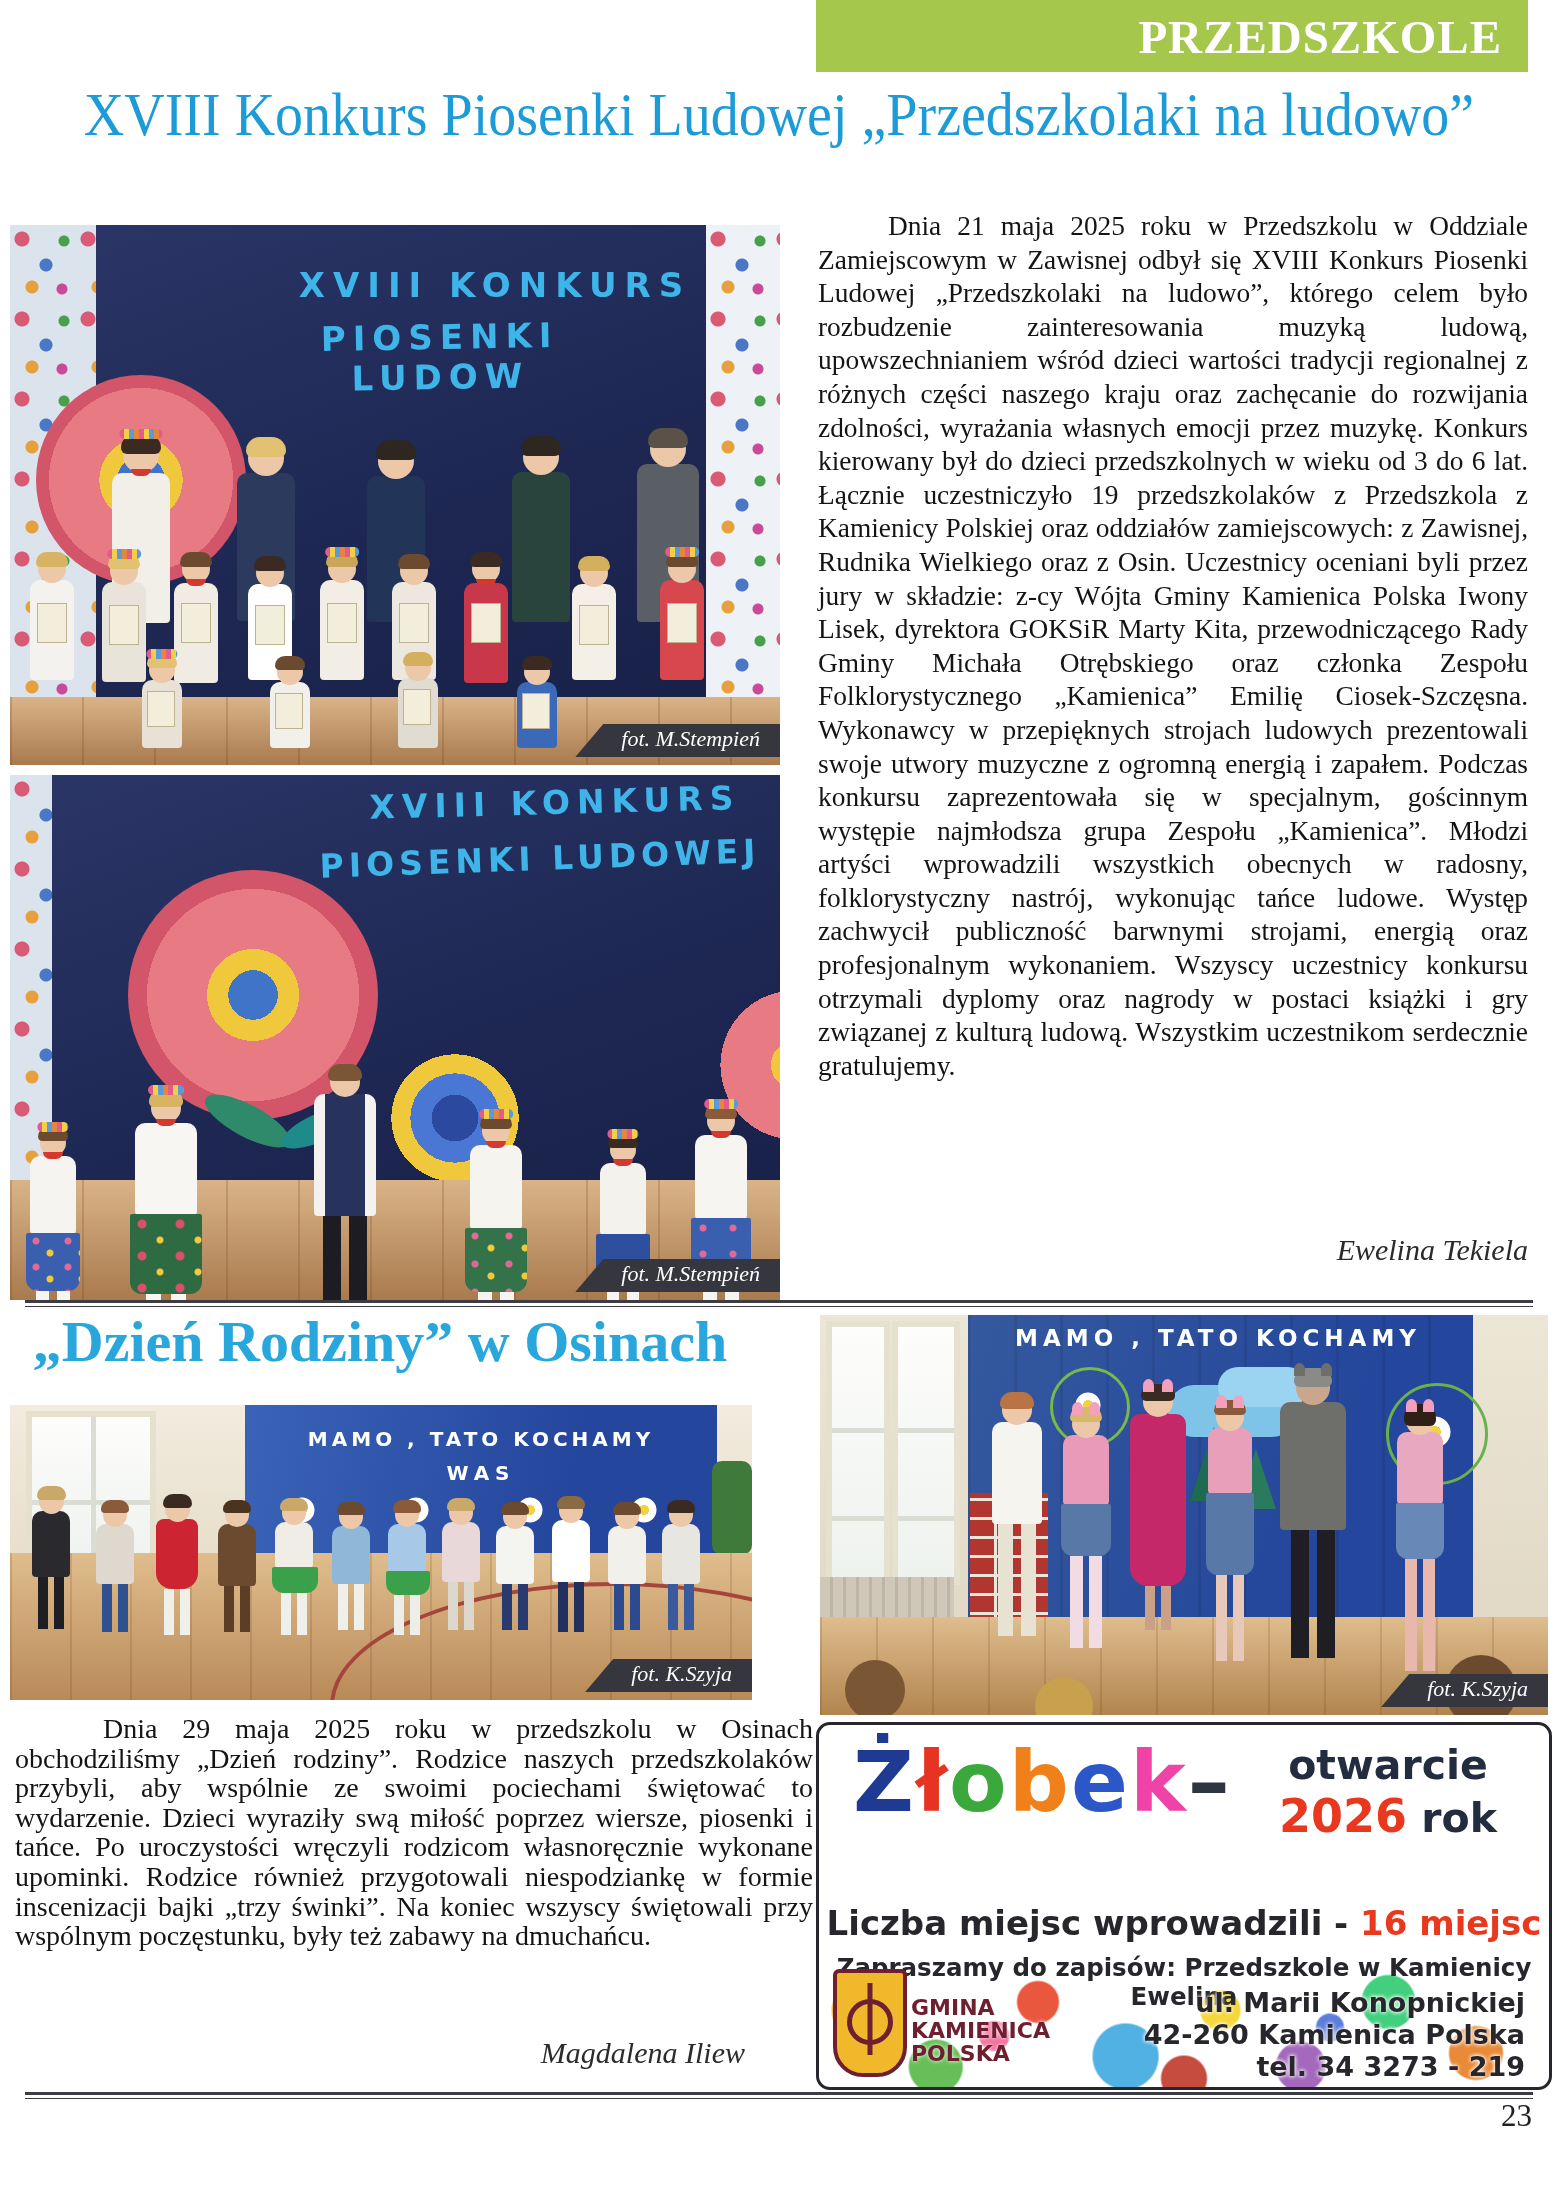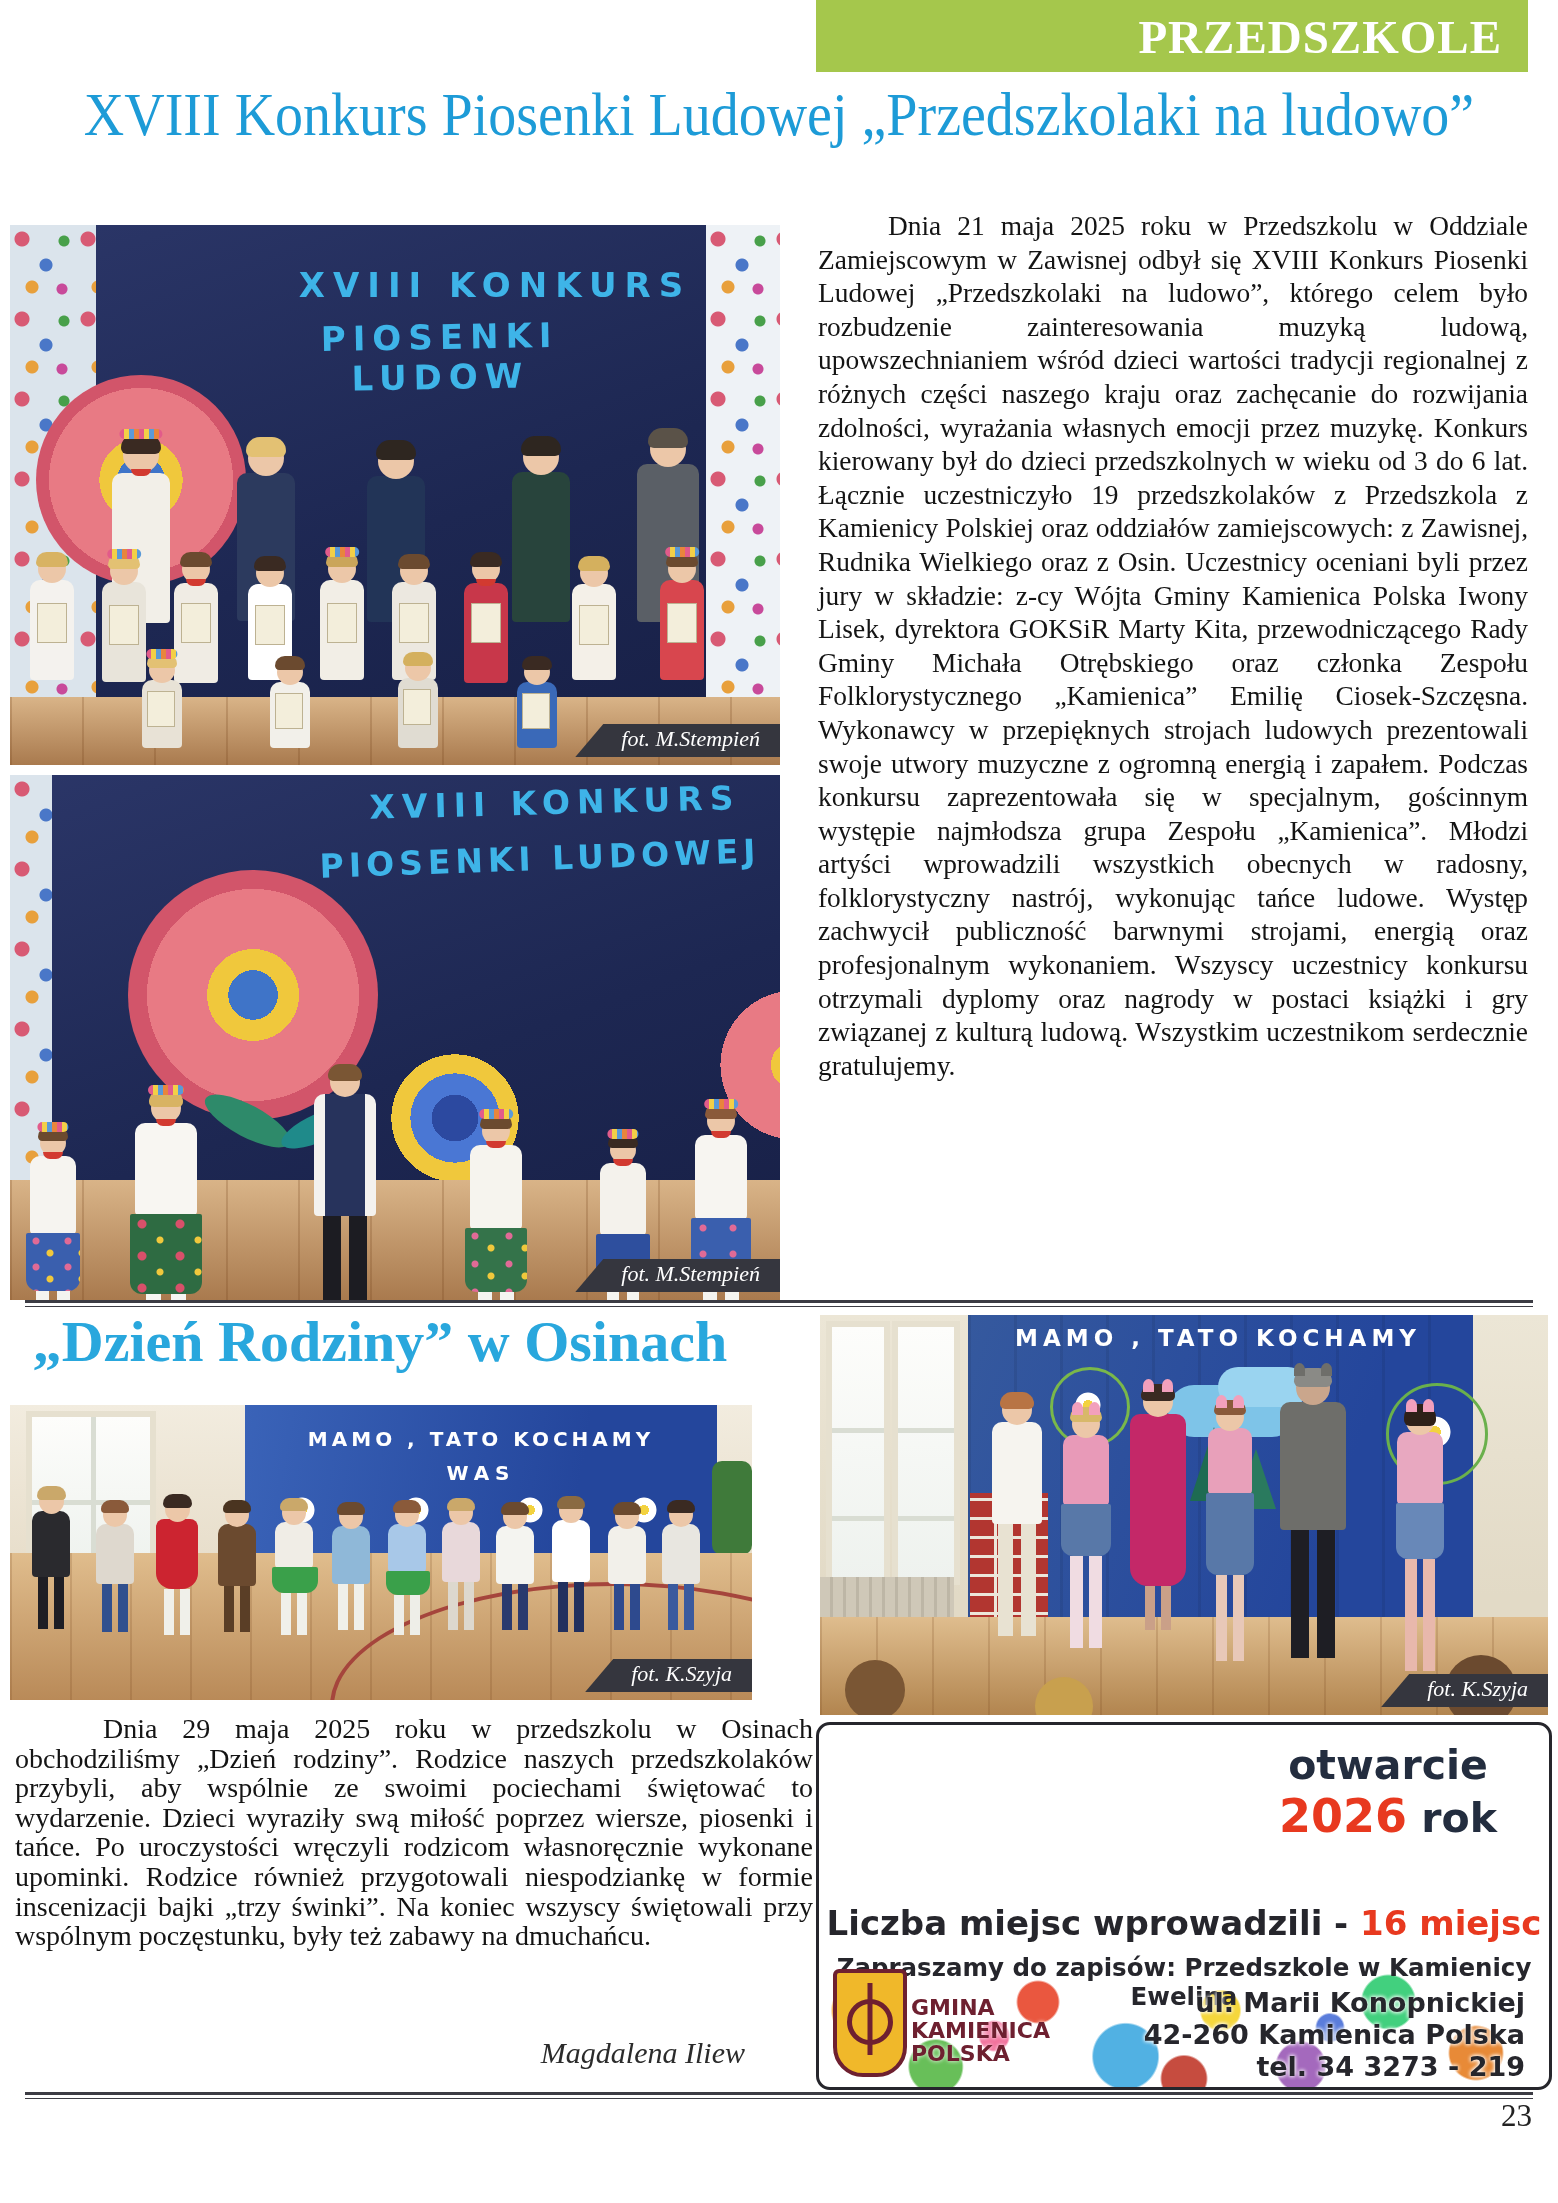--- a/index.html
+++ b/index.html
@@ -321,20 +321,21 @@
           <i class="b" style="width:52px;height:84px;background:#f7f5f1"></i>
           <i class="s" style="width:60px;height:62px;background:radial-gradient(circle at 12px 10px,#e06a96 0 3px,rgba(0,0,0,0) 4px),#3a5fae;background-size:30px 26px"></i>
           <i class="lg" style="width:36px;height:48px;background:linear-gradient(90deg,#f4f4f0 0 38%,rgba(0,0,0,0) 38% 62%,#f4f4f0 62%)"></i>
         </span>
     </div>
 
     <span class="cap">fot. M.Stempień</span>
   </div>
 
   <div class="art" style="left:818px;top:210px;width:710px;font-size:27.4px;line-height:33.6px;text-indent:70px;">Dnia 21 maja 2025 roku w Przedszkolu w Oddziale Zamiejscowym w Zawisnej odbył się XVIII Konkurs Piosenki Ludowej „Przedszkolaki na ludowo”, którego celem było rozbudzenie zainteresowania muzyką ludową, upowszechnianiem wśród dzieci wartości tradycji regionalnej z różnych części naszego kraju oraz zachęcanie do rozwijania zdolności, wyrażania własnych emocji przez muzykę.  Konkurs kierowany był do dzieci przedszkolnych w wieku od 3 do 6 lat. Łącznie uczestniczyło 19 przedszkolaków z Przedszkola z Kamienicy Polskiej oraz oddziałów zamiejscowych: z Zawisnej, Rudnika Wielkiego oraz z Osin. Uczestnicy oceniani byli przez jury w składzie: z-cy Wójta Gminy Kamienica Polska  Iwony Lisek, dyrektora GOKSiR Marty Kita, przewodniczącego Rady Gminy Michała Otrębskiego oraz członka Zespołu Folklorystycznego „Kamienica” Emilię Ciosek-Szczęsna. Wykonawcy w przepięknych strojach ludowych prezentowali swoje utwory muzyczne z ogromną energią i zapałem. Podczas konkursu  zaprezentowała się w specjalnym, gościnnym występie najmłodsza grupa Zespołu „Kamienica”. Młodzi artyści wprowadzili wszystkich obecnych w radosny, folklorystyczny nastrój, wykonując tańce ludowe. Występ zachwycił publiczność barwnymi strojami, energią oraz profesjonalnym wykonaniem. Wszyscy uczestnicy konkursu otrzymali dyplomy oraz nagrody w postaci książki i  gry związanej z kulturą ludową. Wszystkim uczestnikom serdecznie gratulujemy.</div>
+  <div class="author" style="left:828px;top:1233px;width:700px;padding-right:12px;">Ewelina Tekiela</div>
 
   <div class="rule" style="left:25px;top:1300px;width:1508px;"></div>
 
   <div class="title2">„Dzień Rodziny” w Osinach</div>
 
   <div class="photo" style="left:10px;top:1405px;width:742px;height:295px;background:linear-gradient(180deg,#f2ecdf,#e6dcc8 60%,#ddd2ba);">
     <span class="win" style="left:16px;top:6px;width:118px;height:150px;">
         <i style="left:50%;top:0;bottom:0;width:5px;"></i>
         <i style="left:0;right:0;top:55%;height:5px;"></i>
       </span>
@@ -532,20 +533,21 @@
     <span style="position:absolute;left:625px;top:340px;width:72px;height:72px;border-radius:50%;background:#6b4a2f;z-index:12;"></span>
 
     <span class="cap">fot. K.Szyja</span>
   </div>
 
   <div class="art" style="left:15px;top:1714px;width:798px;font-size:28px;line-height:29.6px;text-indent:88px;">Dnia 29 maja 2025 roku w przedszkolu w Osinach obchodziliśmy „Dzień rodziny”. Rodzice naszych przedszkolaków przybyli, aby wspólnie ze swoimi pociechami świętować to wydarzenie. Dzieci wyraziły swą miłość poprzez wiersze, piosenki i tańce. Po uroczystości wręczyli rodzicom własnoręcznie wykonane upominki. Rodzice również przygotowali niespodziankę w formie inscenizacji bajki „trzy świnki”. Na koniec wszyscy świętowali przy wspólnym poczęstunku, były też zabawy na dmuchańcu.</div>
   <div class="author" style="left:15px;top:2036px;width:730px;padding-right:10px;">Magdalena Iliew</div>
 
   <div class="ad">
     <span class="splat"></span>
+    <div class="brand"><span style="color: rgb(31, 58, 147);">Ż</span><span style="color: rgb(230, 51, 34);">ł</span><span style="color: rgb(58, 168, 58);">o</span><span style="color: rgb(240, 128, 25);">b</span><span style="color: rgb(43, 87, 200);">e</span><span style="color: rgb(240, 67, 168);">k</span><span style="color:#2e3440;">–</span></div>
     <div class="opening">
       <div style="font-size:41px;color:#232d3f;">otwarcie</div>
       <div style="font-size:41px;"><span style="color:#e8391f;font-size:46px;">2026</span><span style="color:#232d3f;"> rok</span></div>
     </div>
     <div class="adrow" style="top:178px;font-size:34px;"><span>Liczba miejsc wprowadzili - </span><span style="color:#e8391f;">16 miejsc</span></div>
     <div class="adrow" style="top:228px;font-size:24.5px;">Zapraszamy do zapisów: Przedszkole w Kamienicy Ewelina</div>
     <div class="adr" style="top:262px;">ul. Marii Konopnickiej</div>
     <div class="adr" style="top:294px;">42-260 Kamienica Polska</div>
     <div class="adr" style="top:326px;">tel. 34 3273 - 219</div>
     <span class="shield">

